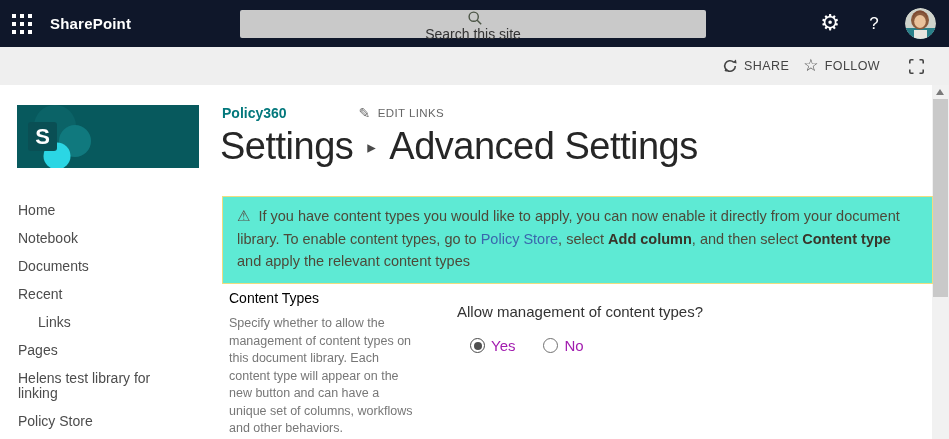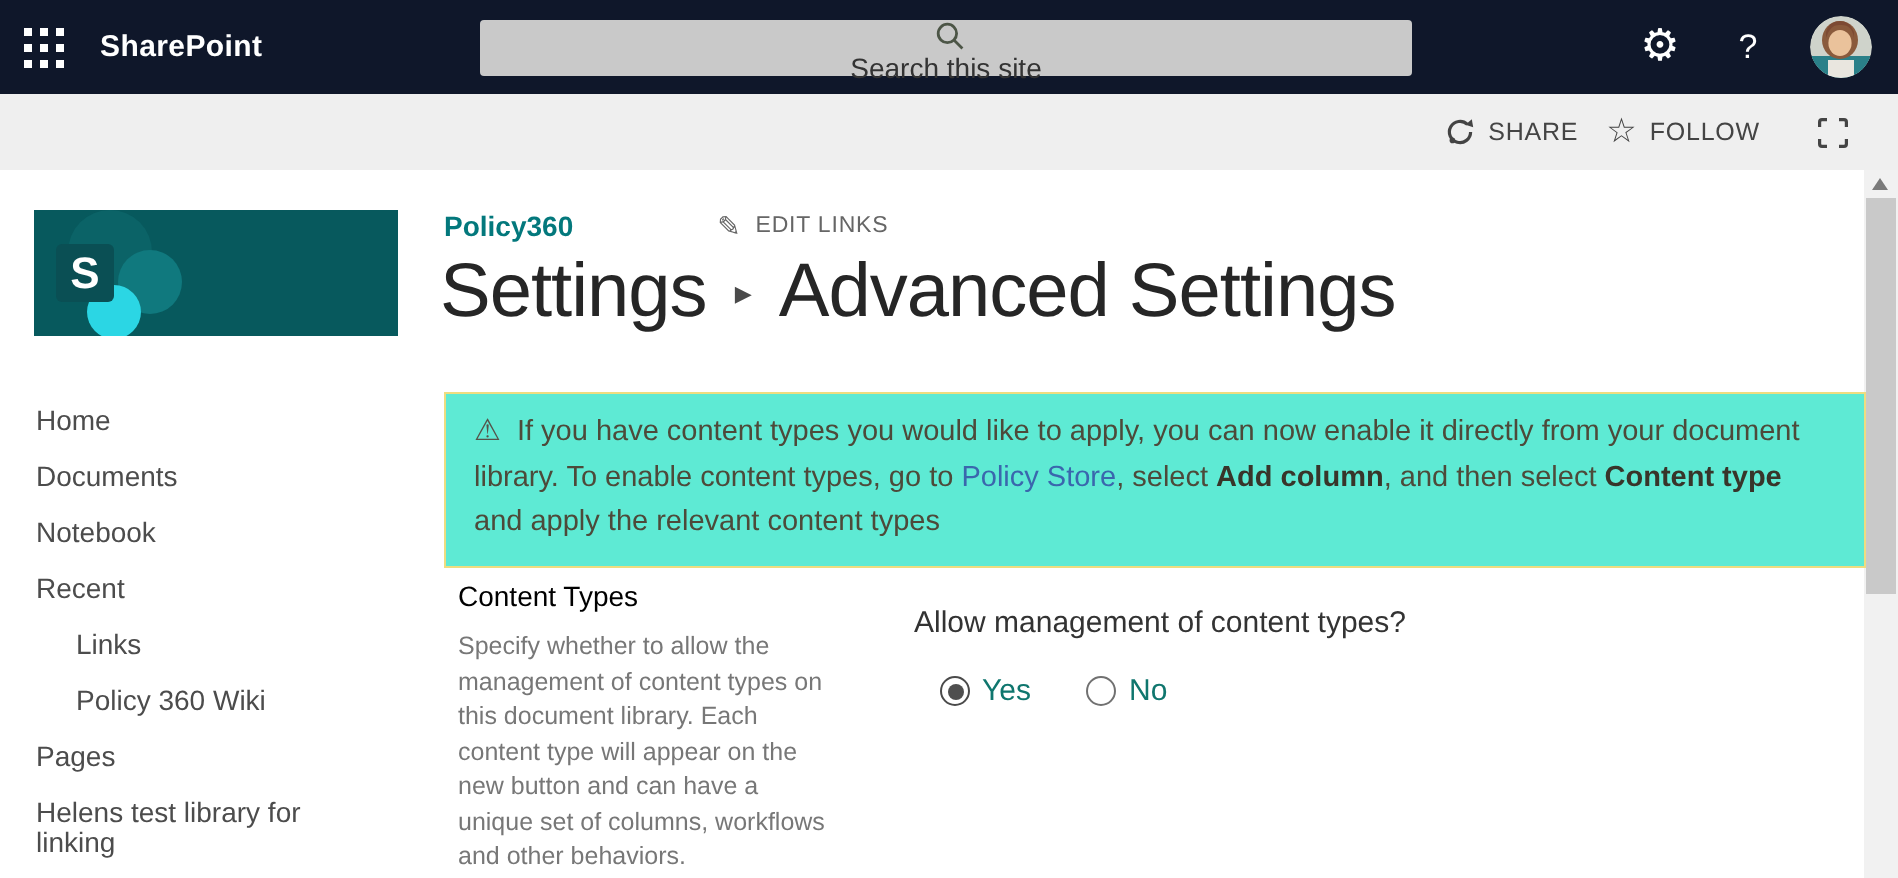--- a/index.html
+++ b/index.html
@@ -63,21 +63,21 @@
   .banner a { color:#3a67ad; text-decoration:none; cursor:pointer; }
   .banner b { color:#38352a; }
 
   .section { position:absolute; left:14px; top:205px; width:700px; display:flex; }
   .sec-left { width:196px; }
   .sec-heading { font-size:14px; color:#000000; margin-bottom:9px; }
   .sec-desc { font-size:12.5px; color:#777; line-height:17.5px; width:186px; }
   .sec-right { margin-left:32px; padding-top:13px; }
   .question { font-size:15px; color:#333; }
   .radio-row { display:flex; align-items:center; gap:28px; margin-top:17px; margin-left:13px; }
-  .radio-opt { display:flex; align-items:center; gap:6px; cursor:pointer; font-size:15px; color:#0f766e; }
+  .radio-opt { display:flex; align-items:center; gap:6px; cursor:pointer; font-size:15px; color:#a21caf; }
   .radio { width:15px; height:15px; border-radius:50%; border:1px solid #717171; background:#fff;
            display:flex; align-items:center; justify-content:center; }
   .radio.sel { border-color:#4a4a4a; }
   .radio.sel::after { content:""; width:8px; height:8px; border-radius:50%; background:#4f4f4f; }
 </style>
 </head>
 <body>
 
 <div class="stage">
 
@@ -165,25 +165,24 @@
       <svg width="182" height="63" viewBox="0 0 182 63">
         <circle cx="38" cy="21" r="21" fill="#0b6367"></circle>
         <circle cx="58" cy="36" r="16" fill="#10797e"></circle>
         <circle cx="40" cy="51" r="13.5" fill="#2bd6e4"></circle>
         <rect x="11" y="17" width="29" height="29" rx="3" fill="#0a4f54"></rect>
         <text x="25.5" y="39" font-size="22" font-weight="bold" fill="#ffffff" text-anchor="middle" font-family="Liberation Sans, sans-serif">S</text>
       </svg>
     </div>
     <div class="nav">
       <div class="nav-item">Home</div>
+      <div class="nav-item">Notebook</div>
       <div class="nav-item">Documents</div>
-      <div class="nav-item">Notebook</div>
       <div class="nav-item">Recent</div>
       <div class="nav-item indent">Links</div>
-      <div class="nav-item indent">Policy 360 Wiki</div>
       <div class="nav-item">Pages</div>
       <div class="nav-item">Helens test library for linking</div>
       <div class="nav-item">Policy Store</div>
     </div>
   </div>
 
   <div class="main">
     <div class="crumb-row">
       <span class="crumb">Policy360</span>
       <span class="editlinks">

